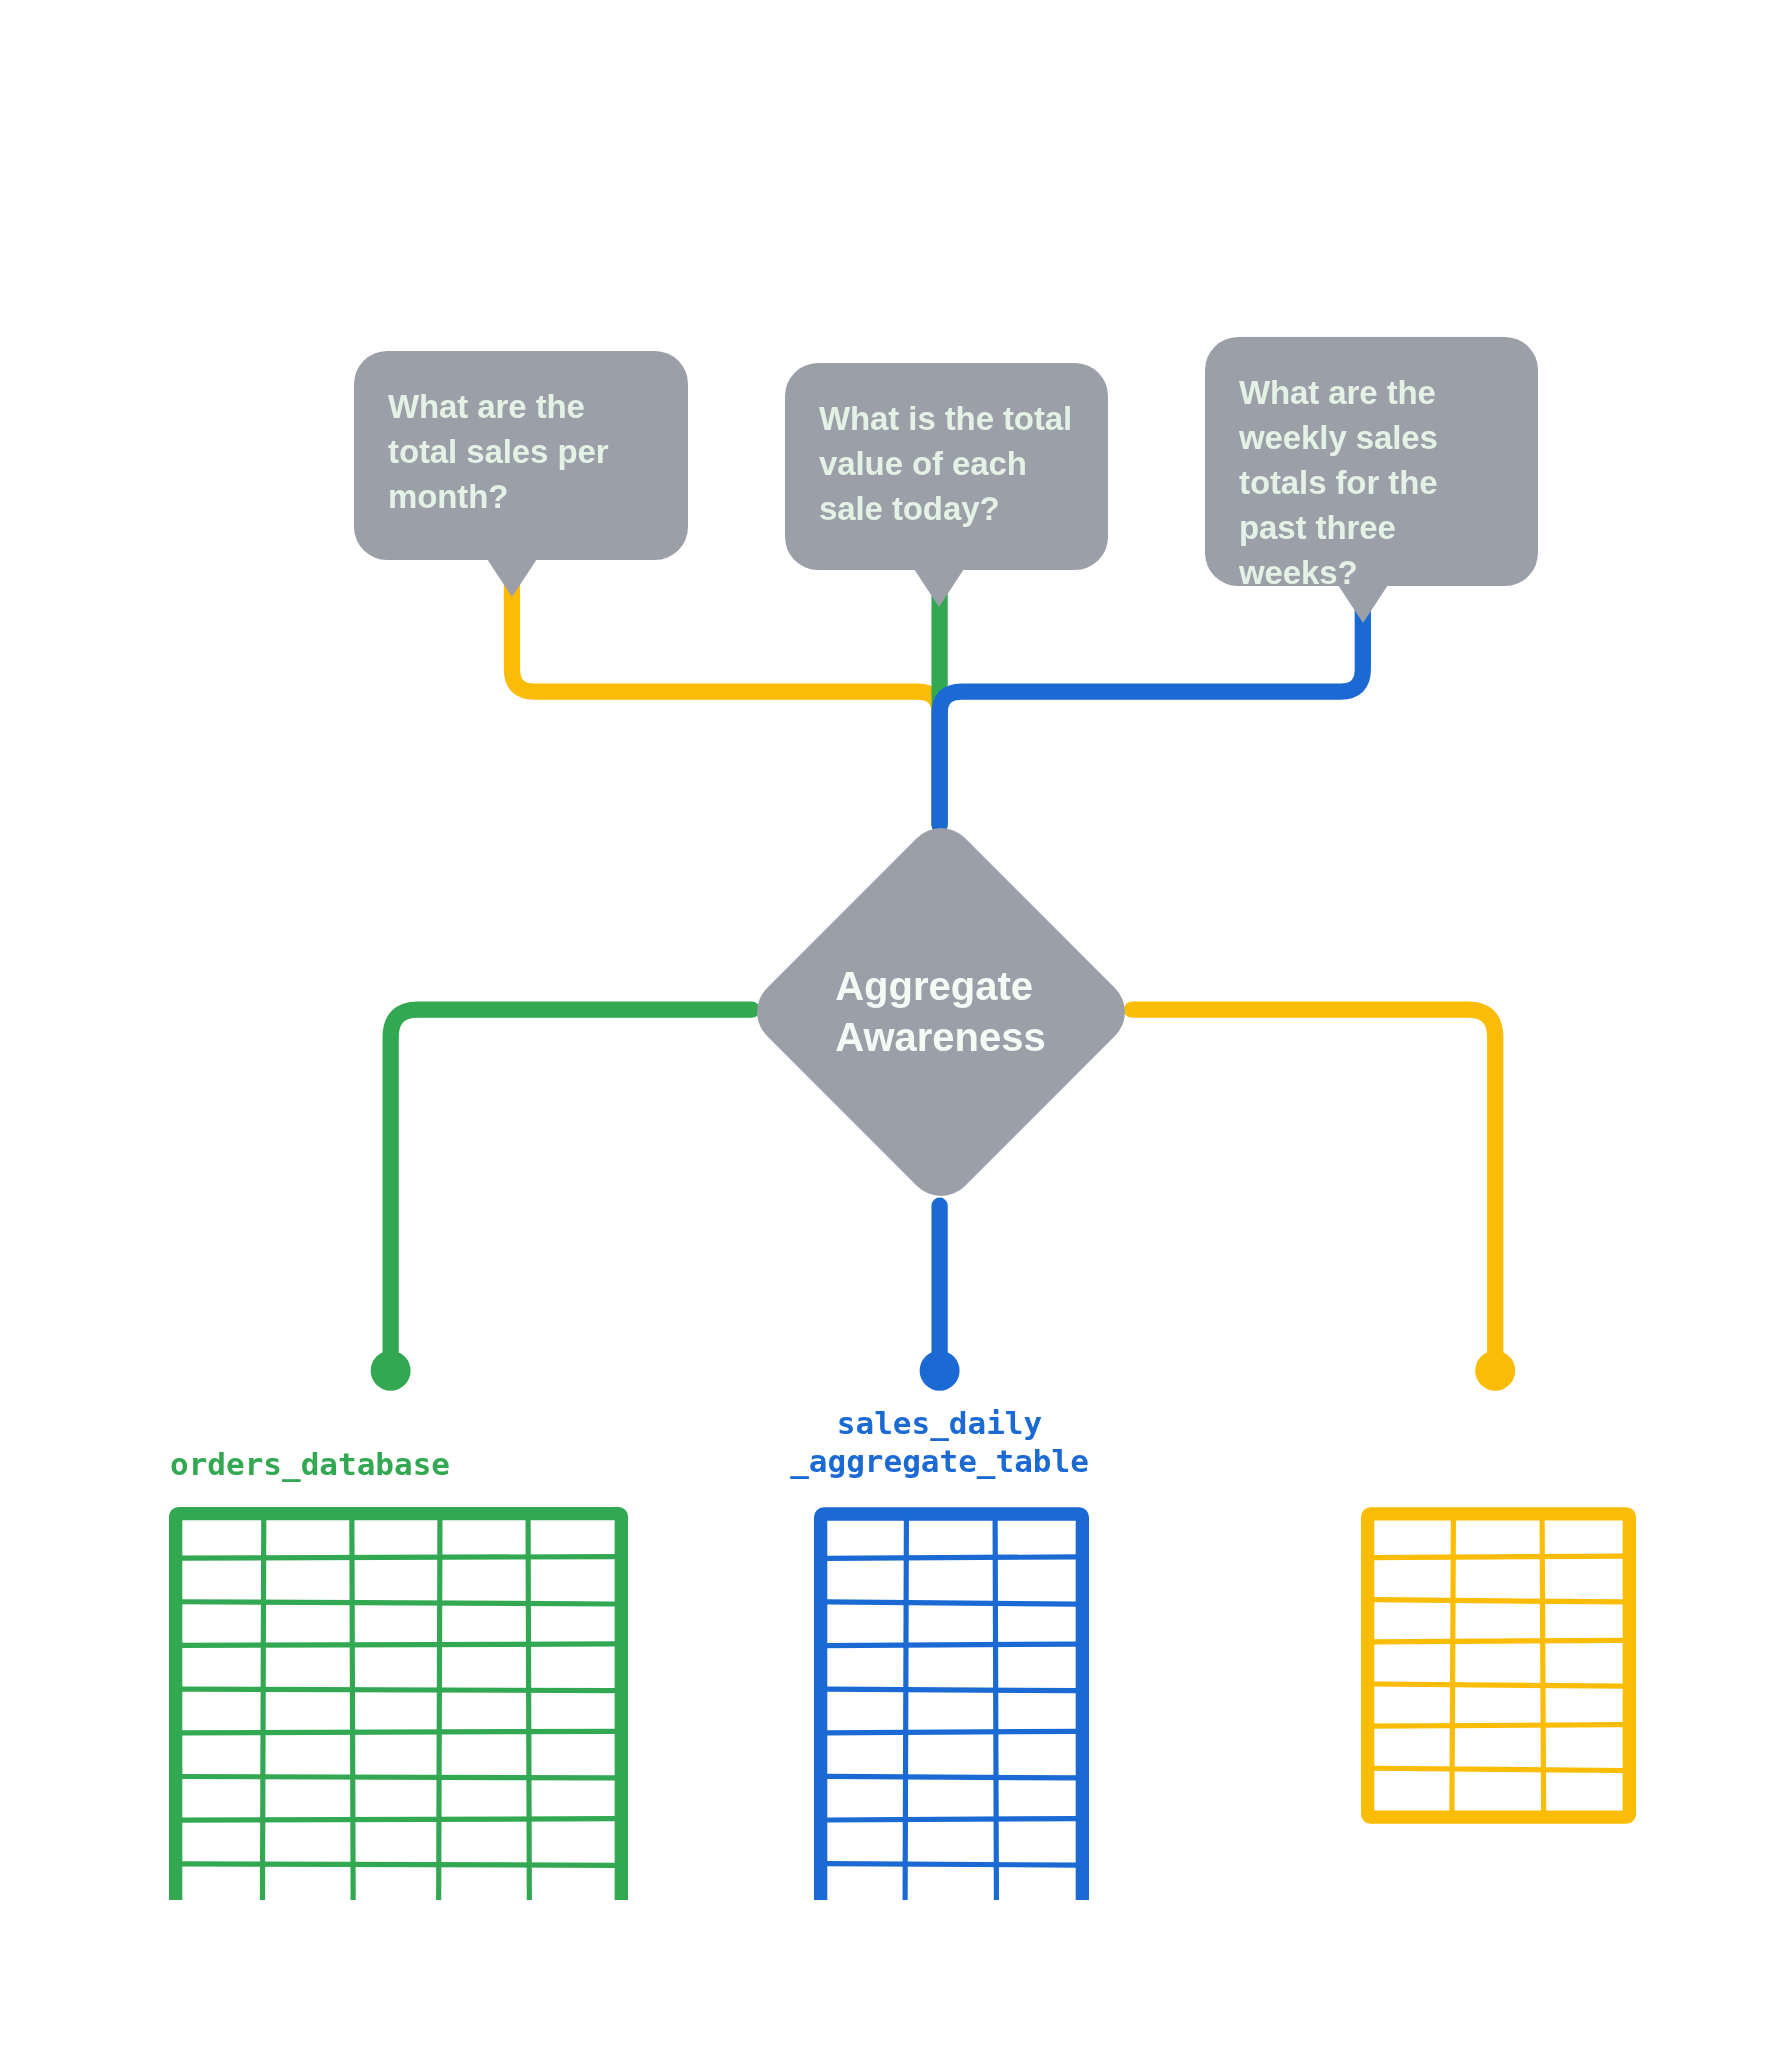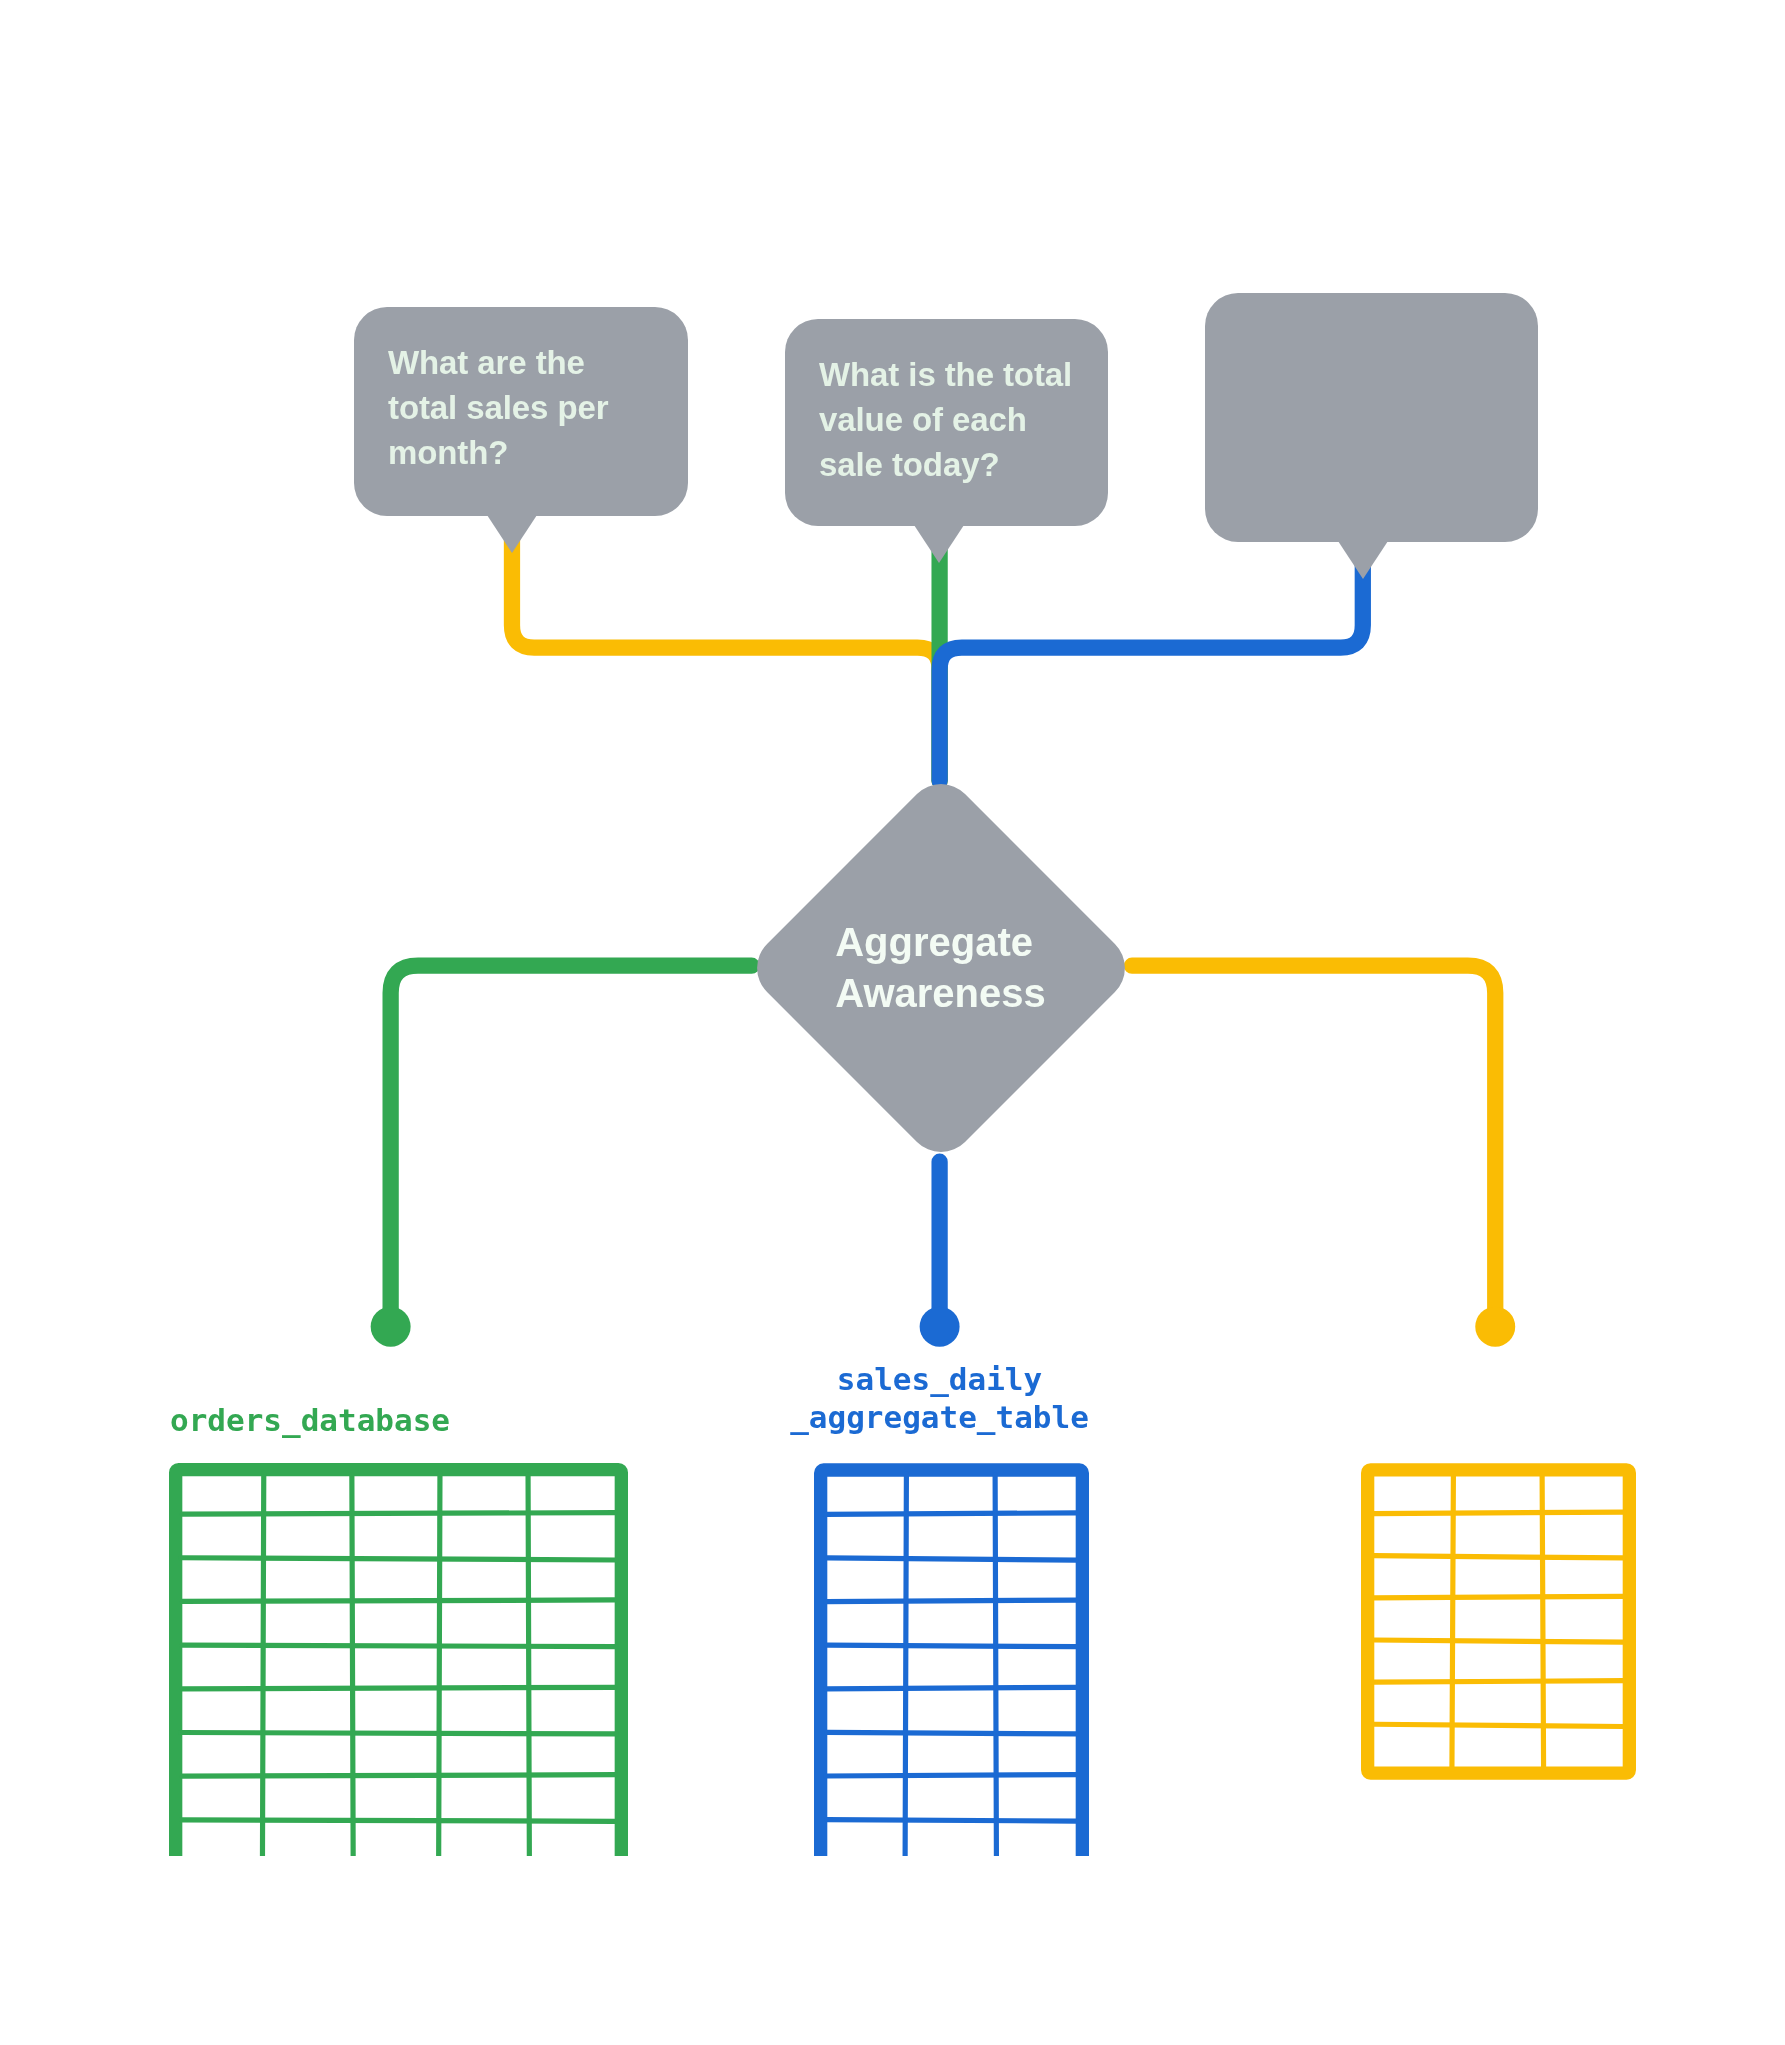--- a/index.html
+++ b/index.html
@@ -7,20 +7,21 @@
     padding: 0;
     background: #ffffff;
   }
   #stage {
     position: relative;
     width: 1786px;
     height: 1856px;
     background: #ffffff;
     overflow: hidden;
     font-family: "Liberation Sans", sans-serif;
+    margin-top: 44px;
   }
   #wires {
     position: absolute;
     left: 0;
     top: 0;
     width: 1786px;
     height: 2046px;
   }
 
   
@@ -137,20 +138,21 @@
     <span>What are the total sales per month?</span>
     <span class="tail"></span>
   </div>
 
   <div class="bubble" id="bubble-2">
     <span>What is the total value of each sale today?</span>
     <span class="tail"></span>
   </div>
 
   <div class="bubble" id="bubble-3">
+    <span>What are the weekly sales totals for the past three weeks?</span>
     <span class="tail"></span>
   </div>
 
   <div id="diamond">
     <div class="shape"></div>
     <div class="label">Aggregate
 Awareness</div>
   </div>
 
   <div class="tbl-caption" id="caption-green">orders_database</div>

